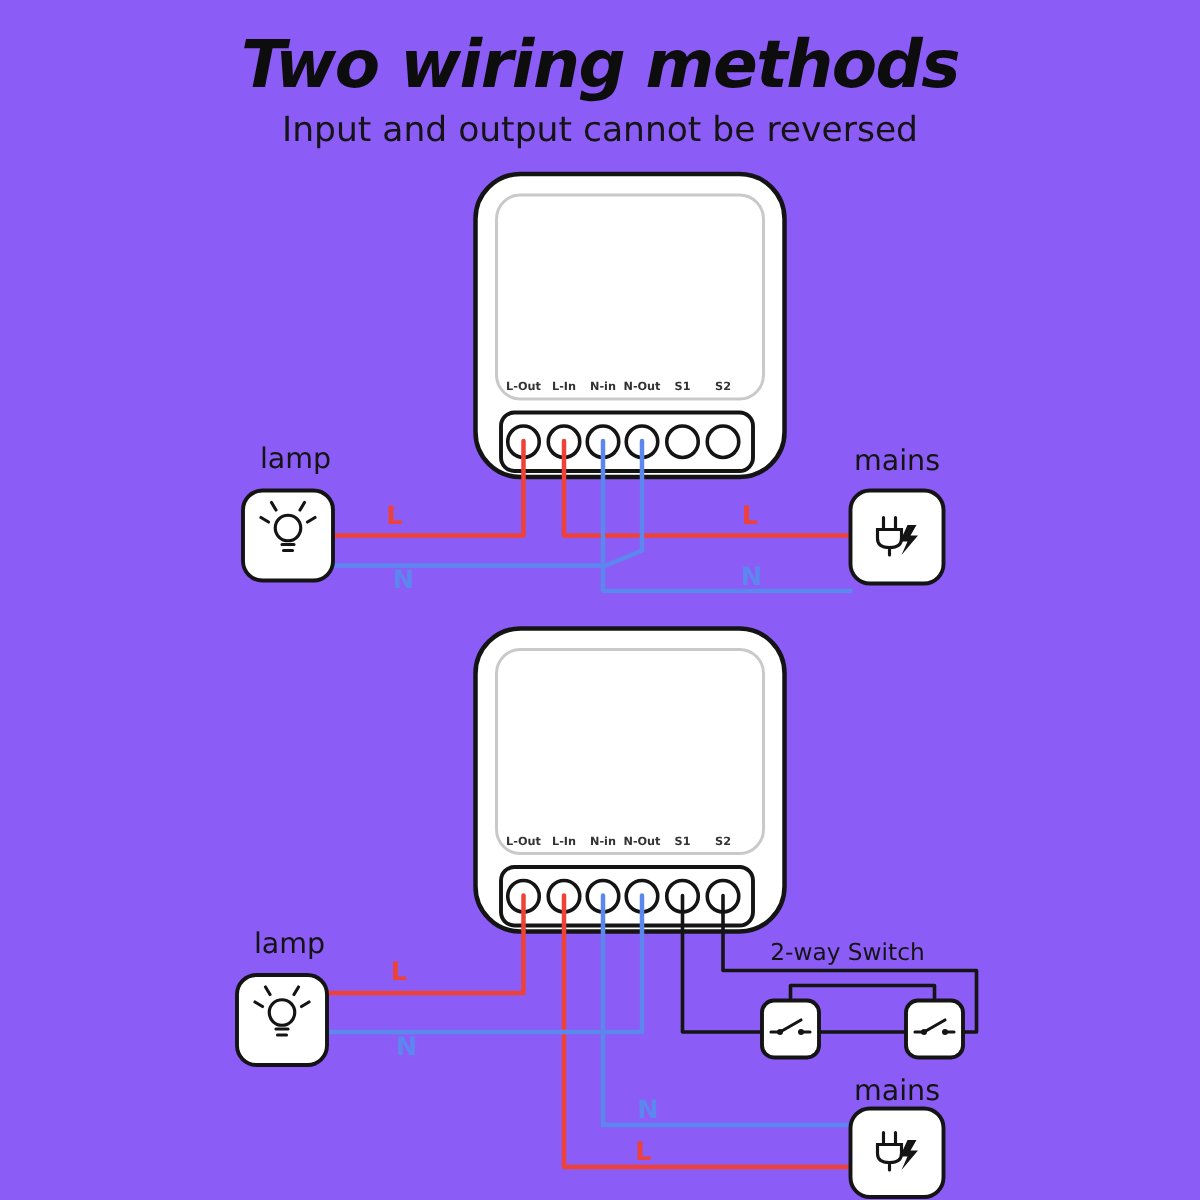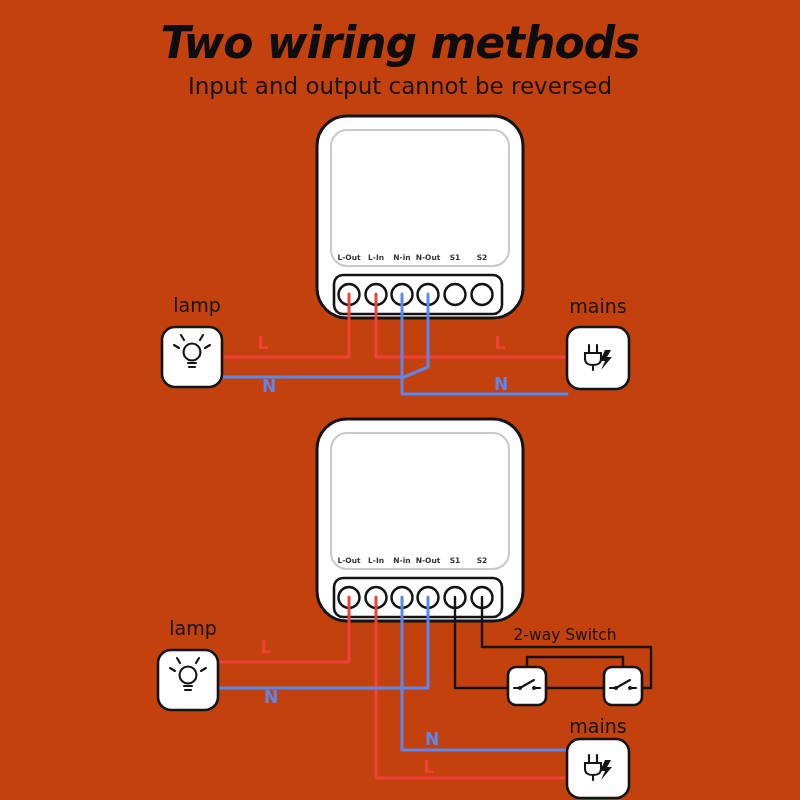--- a/index.html
+++ b/index.html
@@ -1,16 +1,16 @@
 <!DOCTYPE html>
 <html><head>
 <meta charset="utf-8">
 <style>
   html,body{margin:0;padding:0;background:#ffffff;}
-  .canvas{width:800px;height:800px;background:#c2410c;position:relative;font-family:"DejaVu Sans",sans-serif;}
+  .canvas{width:800px;height:800px;background:#8b5cf6;position:relative;font-family:"DejaVu Sans",sans-serif;}
   svg{display:block;}
   svg text{font-family:"DejaVu Sans",sans-serif;}
   .title{font-size:44px;font-weight:bold;font-style:italic;fill:#0d0d0d;letter-spacing:-1px;}
   .subtitle{font-size:23px;fill:#141414;}
   .module-outer{fill:#ffffff;stroke:#141414;stroke-width:3;}
   .module-inner{fill:#ffffff;stroke:#c9c9c9;stroke-width:2;}
   .terminal-strip{fill:#ffffff;stroke:#141414;stroke-width:2.6;}
   .terminal{fill:#ffffff;stroke:#141414;stroke-width:2.4;}
   .tlabel{font-size:7.5px;font-weight:bold;fill:#333333;}
   .wire{fill:none;stroke-width:3;stroke-linejoin:round;stroke-linecap:round;}

